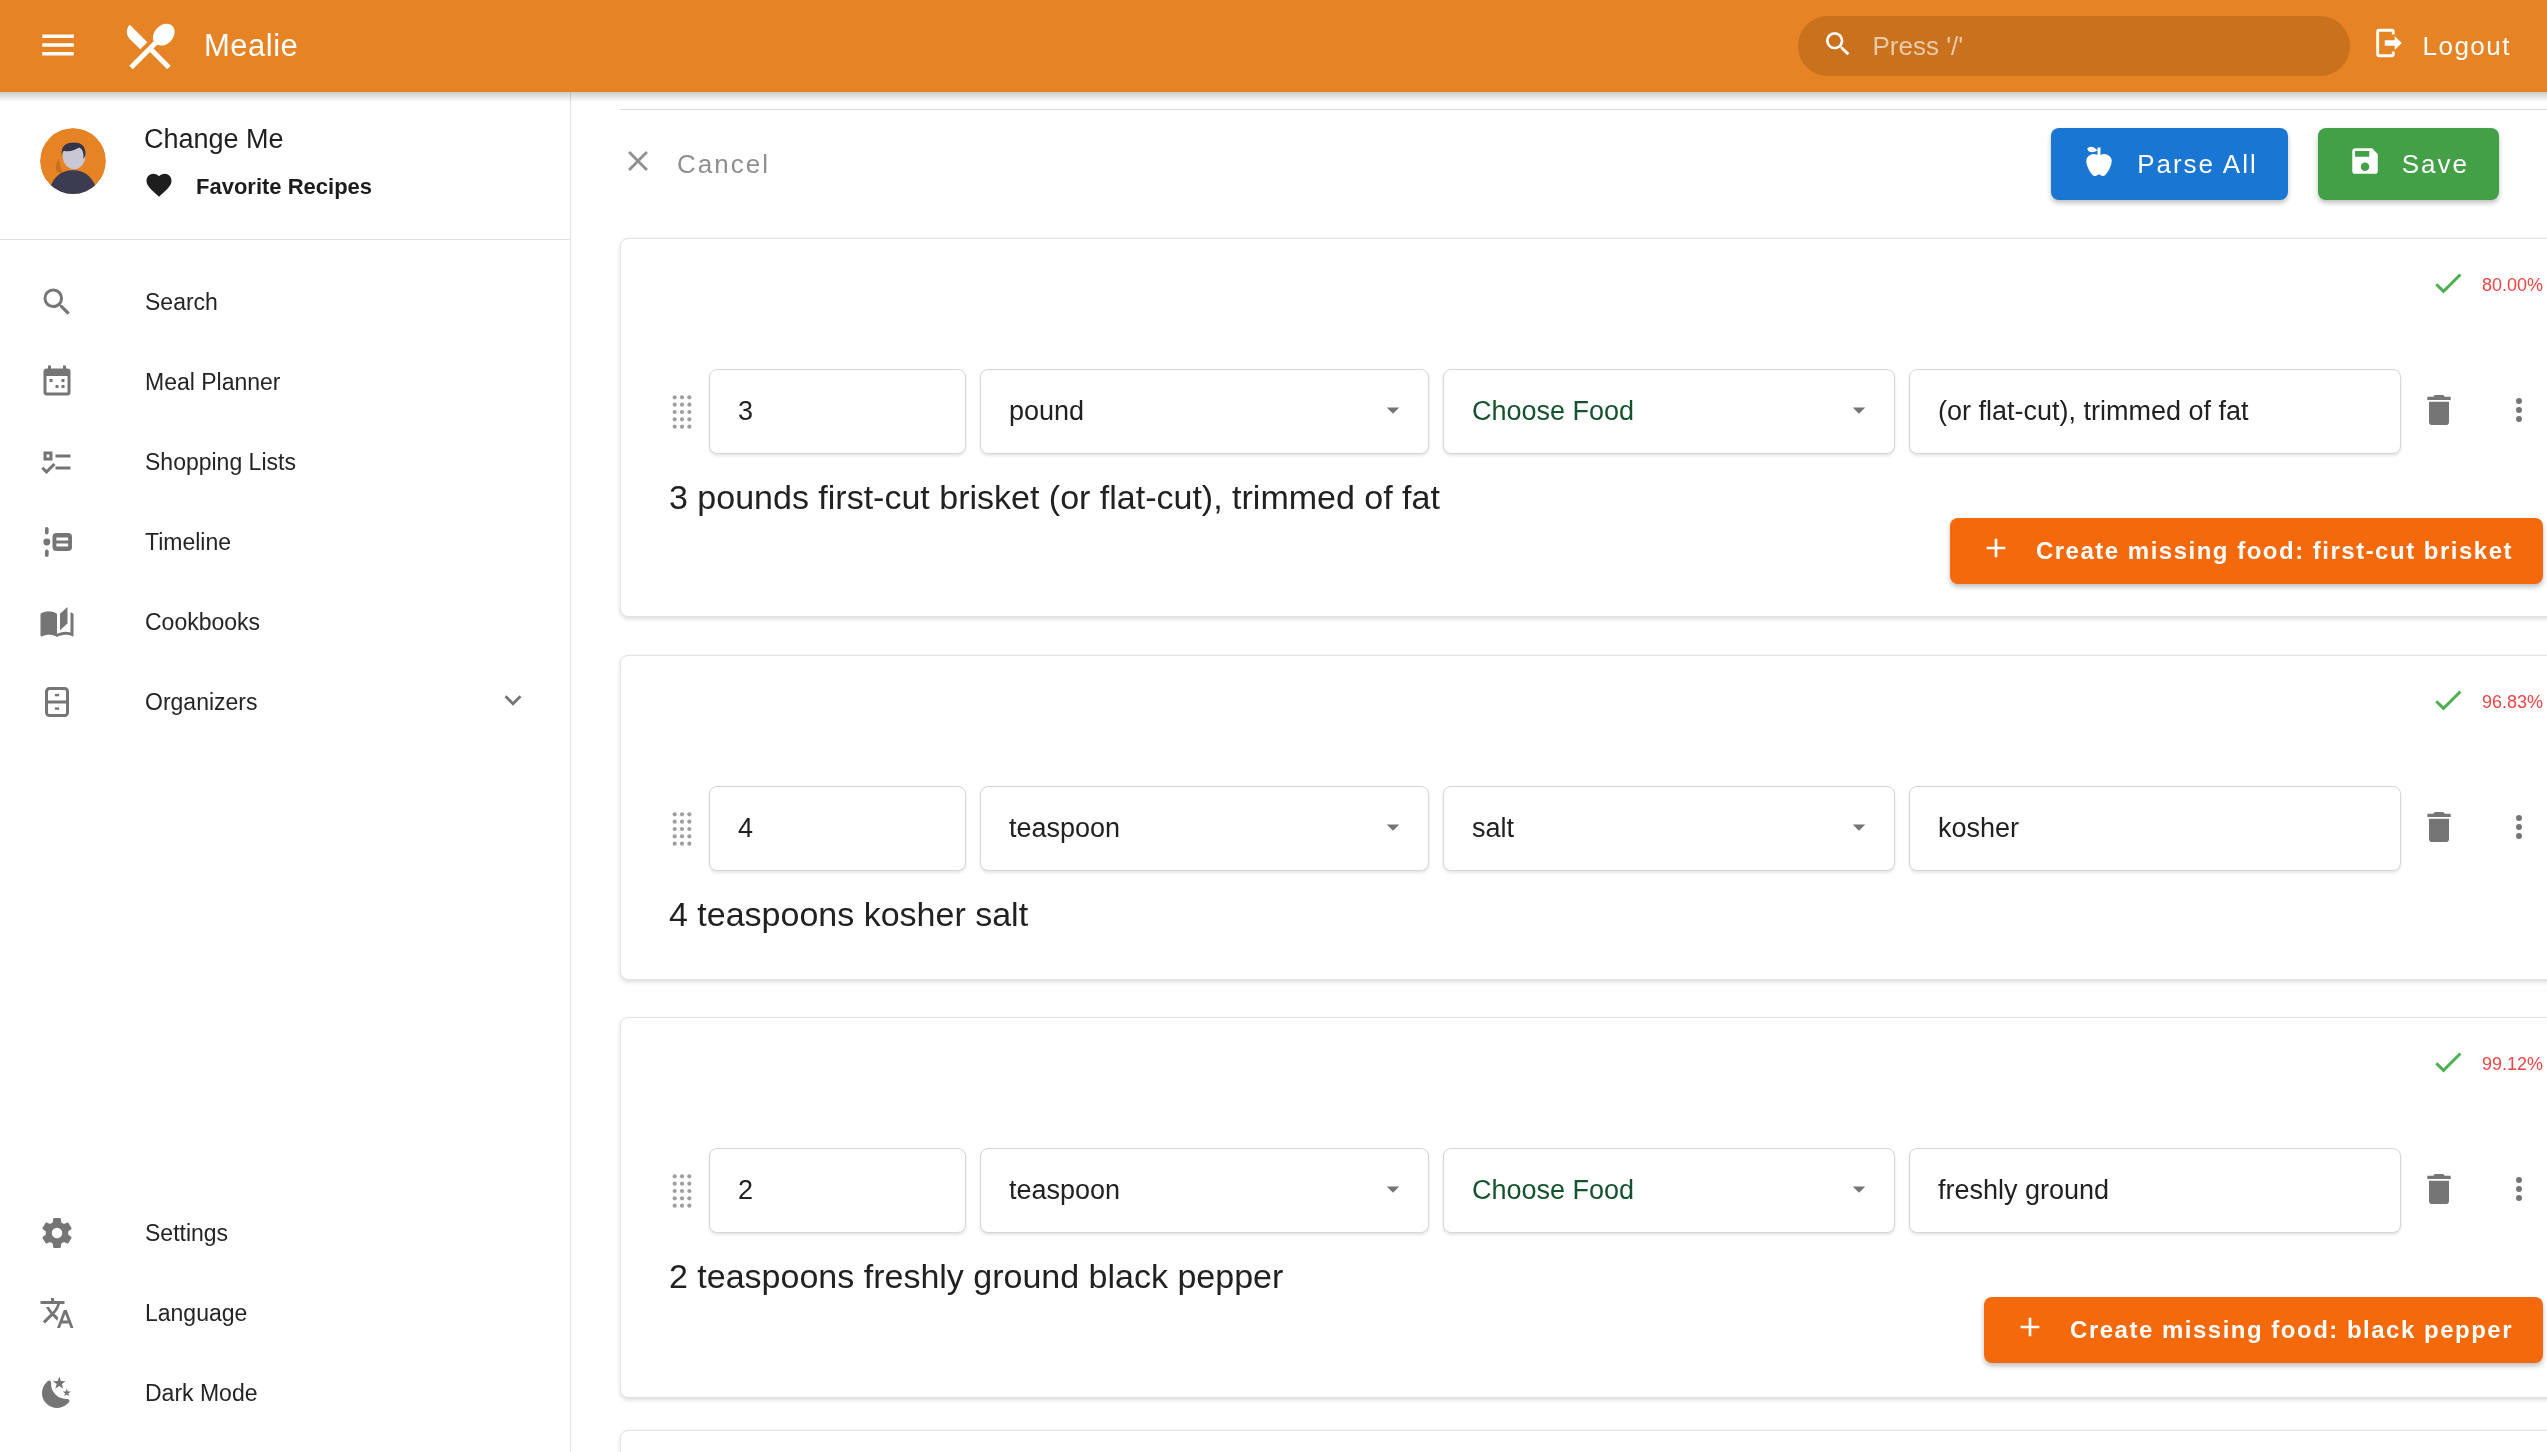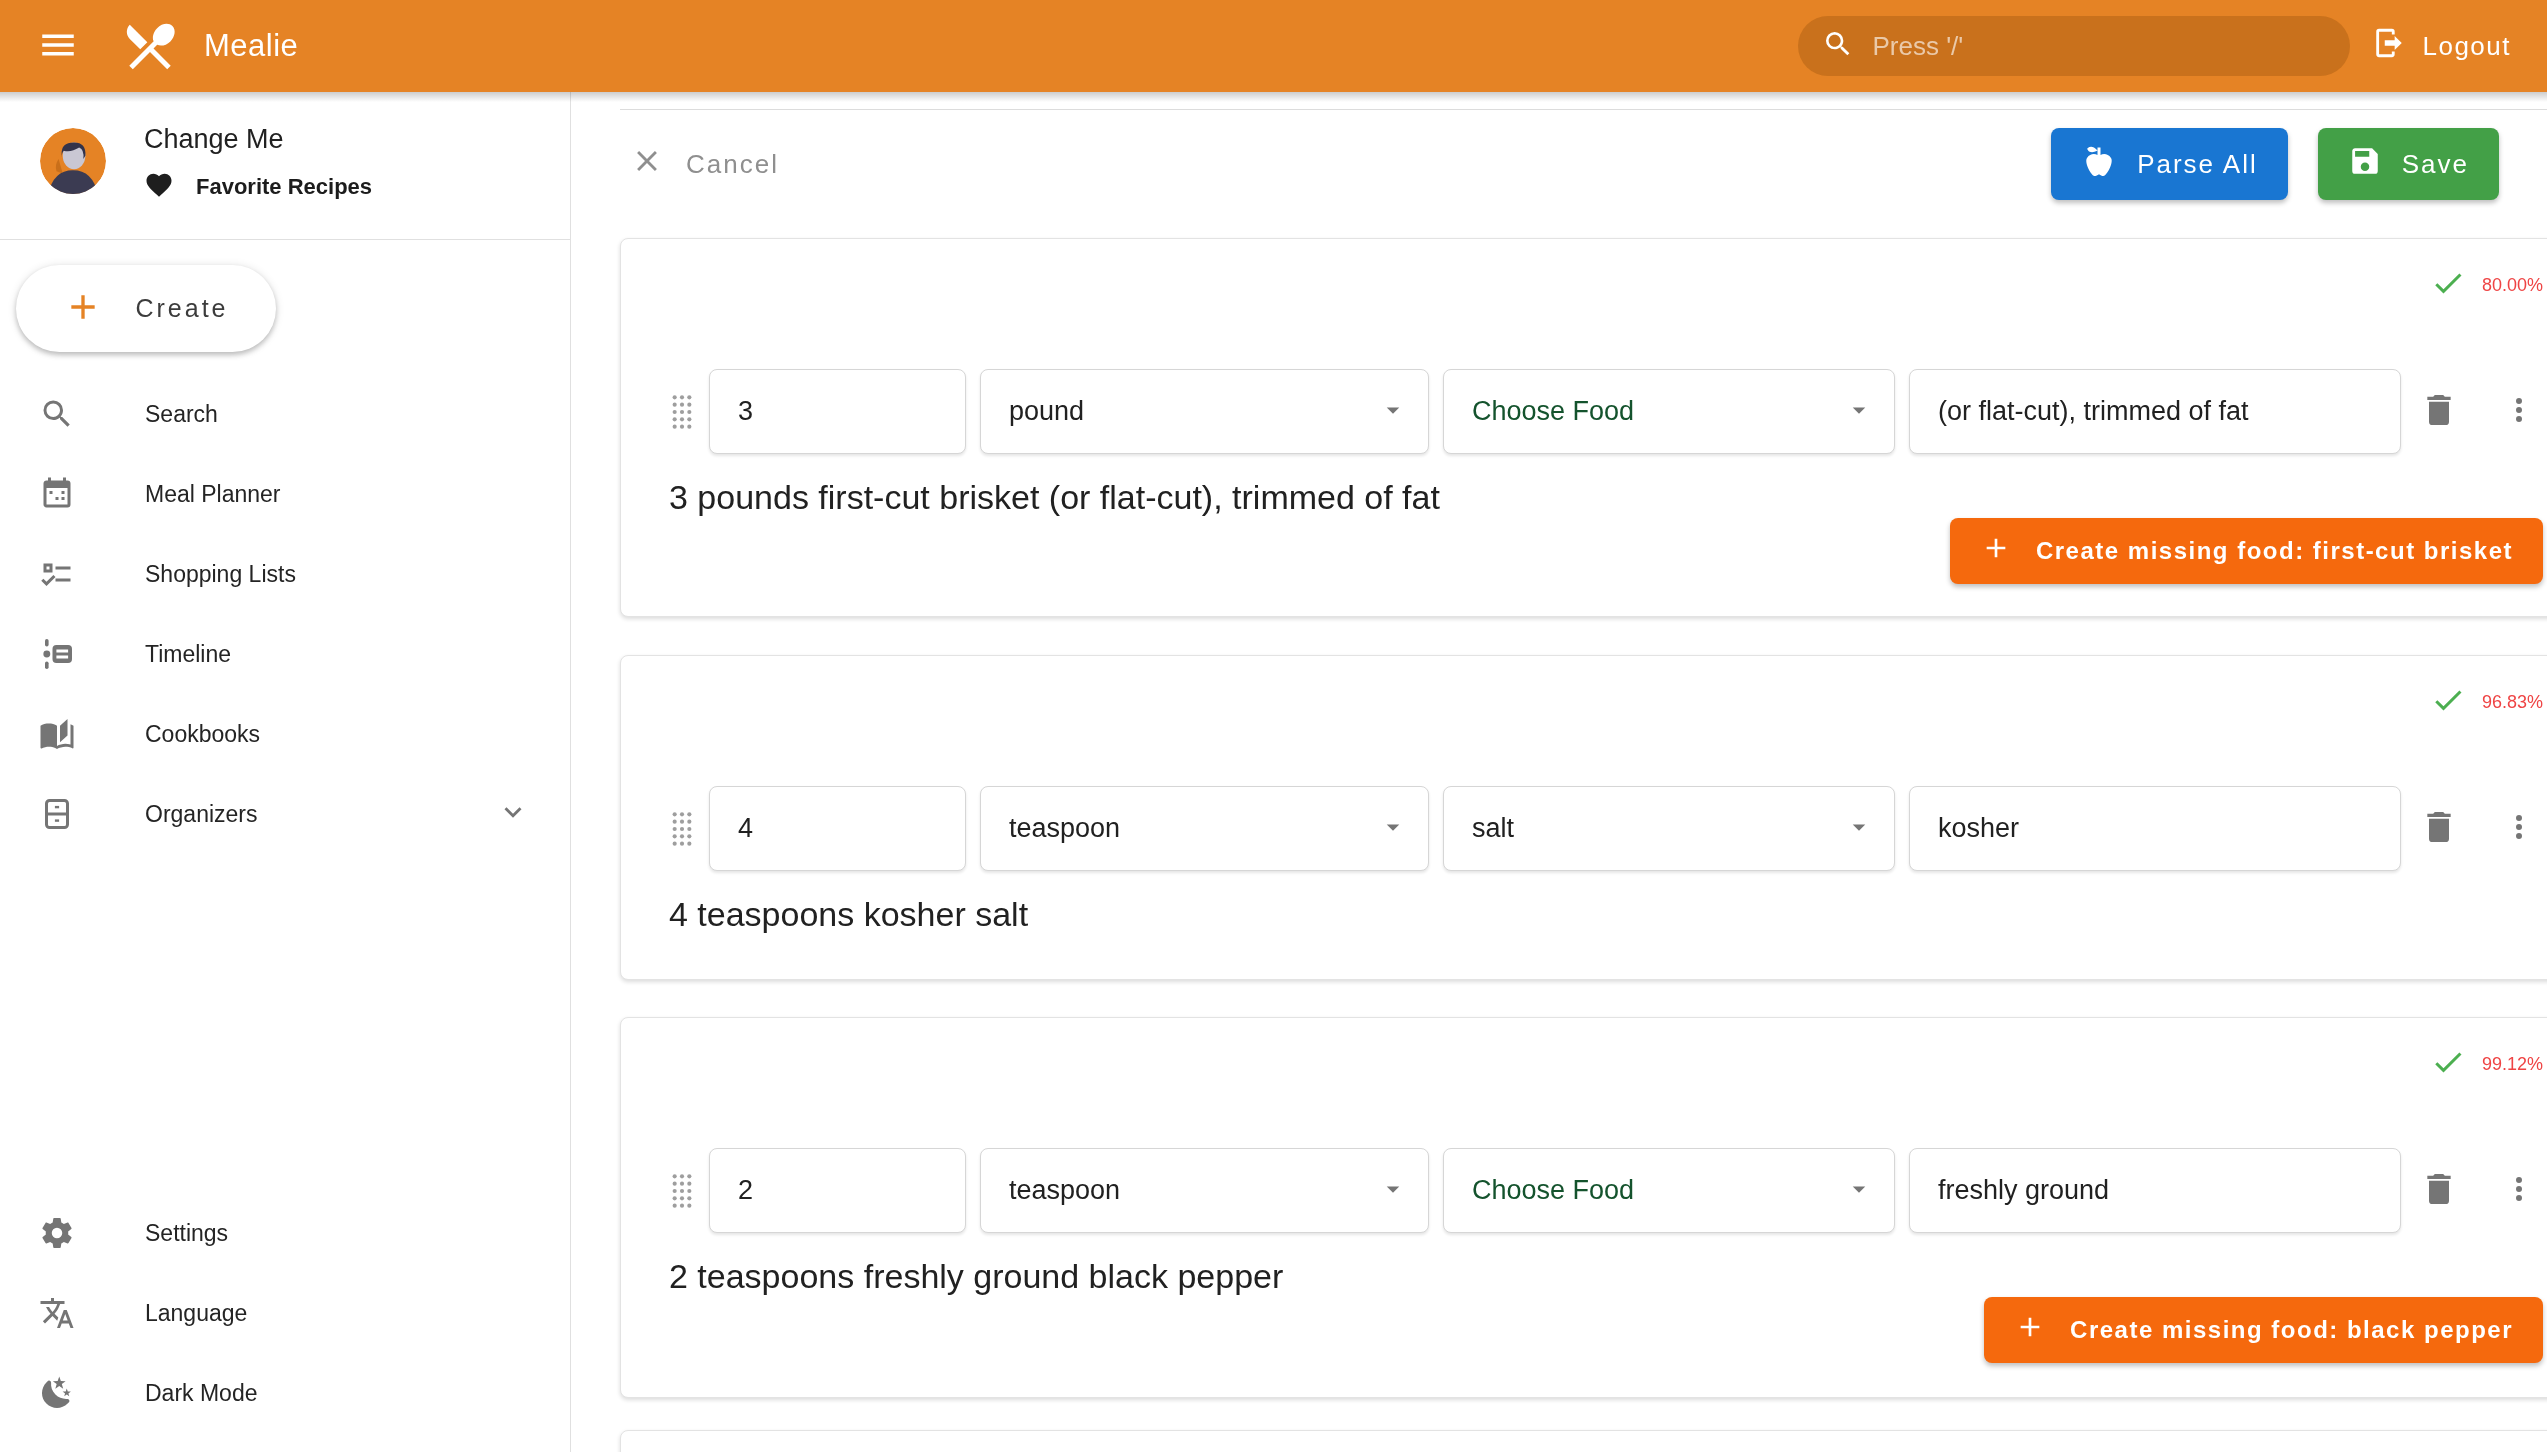--- a/index.html
+++ b/index.html
@@ -42,21 +42,21 @@
   .create-label { font-size:25px; font-weight:500; letter-spacing:3px; color:#3c3c3c; }
   .menu-list { margin-top:22px; }
   .menu-item { height:80px; display:flex; align-items:center; padding:0 40px 0 38px; cursor:pointer; }
   .menu-item .mi-icon { width:38px; display:flex; justify-content:center; flex:none; }
   .menu-item .mi-label { margin-left:69px; font-size:23px; font-weight:500; color:#242424; }
   .menu-item .mi-expand { margin-left:auto; }
   .footer-list { position:absolute; left:0; right:1px; bottom:20px; }
 
   
   .top-divider { position:absolute; top:17px; left:49px; width:1974px; border-top:1px solid #DCDCDC; }
-  .toolbar { position:absolute; top:36px; left:59px; right:48px; height:72px; display:flex; align-items:center; }
+  .toolbar { position:absolute; top:36px; left:50px; right:48px; height:72px; display:flex; align-items:center; }
   .cancel-btn { display:flex; align-items:center; gap:22px; background:transparent; border:none;
                 color:#8F8F8F; font-size:26px; font-weight:500; letter-spacing:2px; cursor:pointer; }
   .toolbar-actions { margin-left:auto; display:flex; gap:30px; }
   .btn-raised { height:72px; border:none; border-radius:8px; display:flex; align-items:center; gap:20px;
                 padding:0 30px; color:#fff; font-size:26px; font-weight:500; letter-spacing:2px;
                 box-shadow:0 3px 5px rgba(0,0,0,0.25); cursor:pointer; font-family:inherit; }
   .btn-parse { background:#1976D2; }
   .btn-save  { background:#43A047; }
 
   
@@ -149,28 +149,20 @@
             <svg width="30" height="30" viewBox="0 0 24 24">
                 <path fill="#1E1E1E" d="M12,21.35L10.55,20.03C5.4,15.36 2,12.27 2,8.5C2,5.41 4.42,3 7.5,3C9.24,3 10.91,3.81 12,5.08C13.09,3.81 14.76,3 16.5,3C19.58,3 22,5.41 22,8.5C22,12.27 18.6,15.36 13.45,20.03L12,21.35Z"></path>
               </svg>
           </span>
           <span class="fav-label">Favorite Recipes</span>
         </div>
       </div>
     </div>
     <hr class="side-divider">
 
-    <button class="create-btn">
-      <span>
-        <svg width="40" height="40" viewBox="0 0 24 24">
-            <path fill="#E58325" d="M19,13H13V19H11V13H5V11H11V5H13V11H19V13Z"></path>
-          </svg>
-      </span>
-      <span class="create-label">Create</span>
-    </button>
 
     <nav class="menu-list">
       <div class="menu-item">
         <span class="mi-icon">
           <svg width="36" height="36" viewBox="0 0 24 24">
               <path fill="#757575" d="M9.5,3A6.5,6.5 0 0,1 16,9.5C16,11.11 15.41,12.59 14.44,13.73L14.71,14H15.5L20.5,19L19,20.5L14,15.5V14.71L13.73,14.44C12.59,15.41 11.11,16 9.5,16A6.5,6.5 0 0,1 3,9.5A6.5,6.5 0 0,1 9.5,3M9.5,5C7,5 5,7 5,9.5C5,12 7,14 9.5,14C12,14 14,12 14,9.5C14,7 12,5 9.5,5Z"></path>
             </svg>
         </span>
         <span class="mi-label">Search</span>
       </div>

